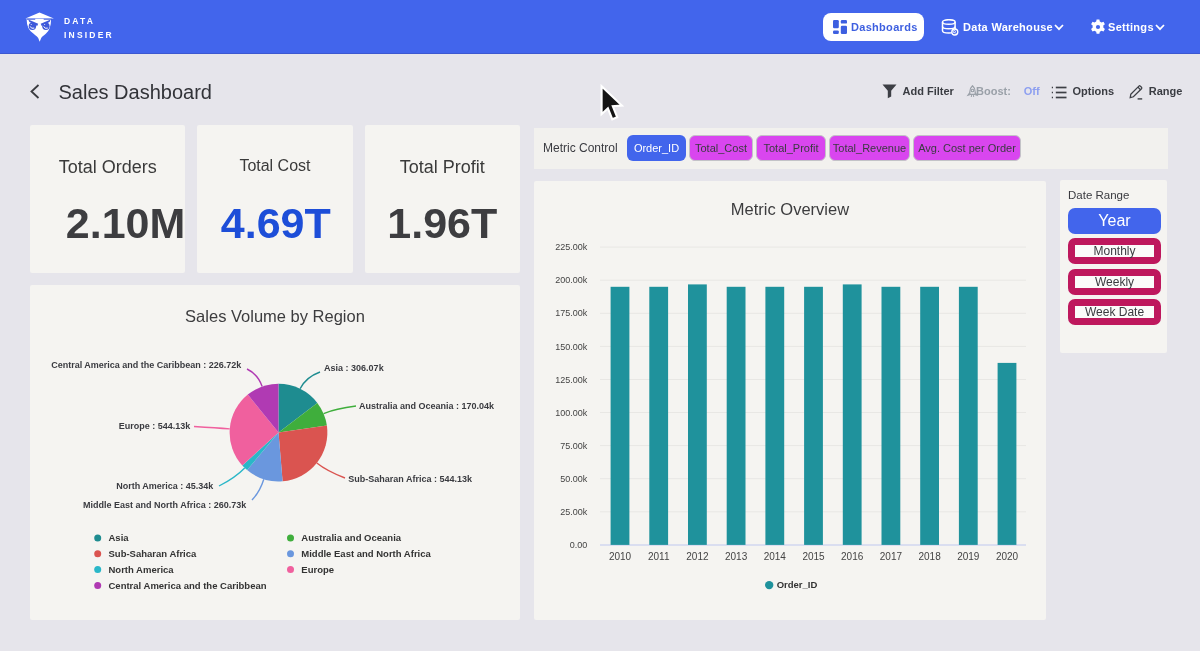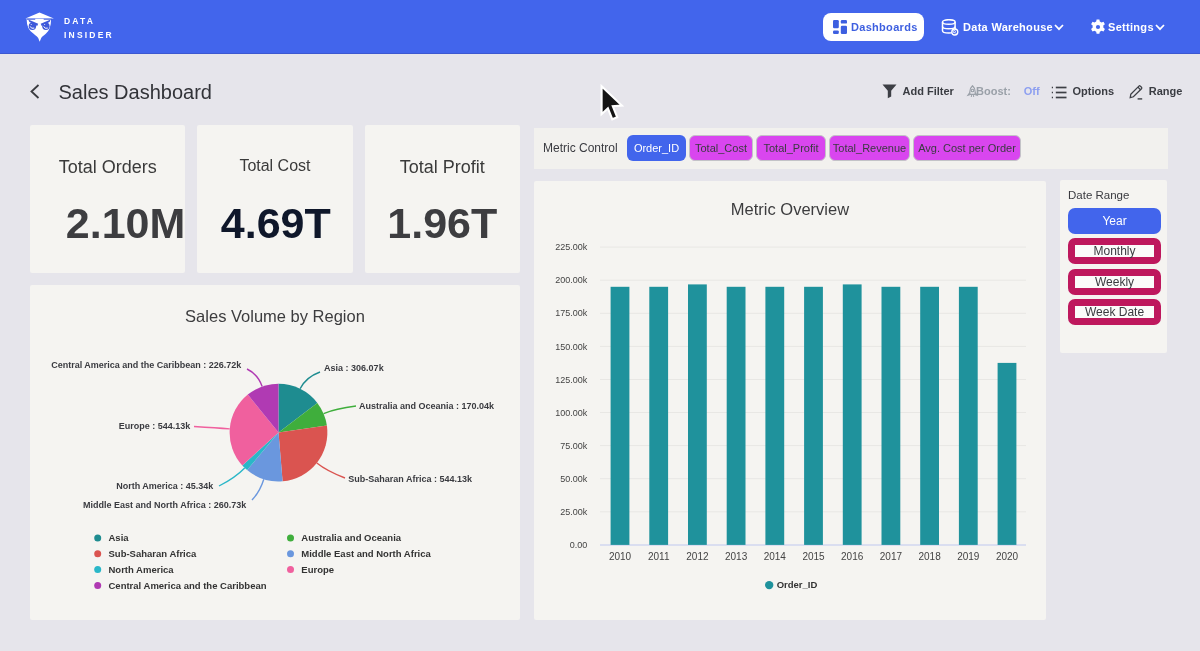--- a/index.html
+++ b/index.html
@@ -112,21 +112,21 @@
  <path d="M5.6 5.3 L5.6 33.2 L11.9 27.3 L16.3 38.3 L21.2 36.2 L16.8 25.3 L25.9 24.6 Z" fill="#151515" stroke="#fff" stroke-width="2.1"></path>
 </svg>
 
 <div class="card" style="left:30px;top:125px;width:155.3px;height:148px"></div>
 <div class="card" style="left:197.3px;top:125px;width:155.3px;height:148px"></div>
 <div class="card" style="left:364.7px;top:125px;width:155.3px;height:148px"></div>
 <div class="abs" style="left:30px;top:157px;width:155.3px;text-align:center;font-size:18px;color:#3a3a3a">Total Orders</div>
 <div class="abs" style="left:197.3px;top:157px;width:155.3px;text-align:center;font-size:16px;color:#3a3a3a">Total Cost</div>
 <div class="abs" style="left:364.7px;top:157px;width:155.3px;text-align:center;font-size:18px;color:#3a3a3a">Total Profit</div>
 <div class="abs" style="left:30px;top:201.5px;width:155.3px;text-align:right;font-size:43px;font-weight:bold;color:#3d3d40;line-height:1">2.10M</div>
-<div class="abs" style="left:197.3px;top:201.5px;width:157px;text-align:center;font-size:43px;font-weight:bold;color:#0f172a;line-height:1">4.69T</div>
+<div class="abs" style="left:197.3px;top:201.5px;width:157px;text-align:center;font-size:43px;font-weight:bold;color:#1d4ed8;line-height:1">4.69T</div>
 <div class="abs" style="left:364.7px;top:201.5px;width:155.3px;text-align:center;font-size:43px;font-weight:bold;color:#3d3d40;line-height:1">1.96T</div>
 
 <div class="card" style="left:30px;top:285px;width:490px;height:335px"></div>
 <svg class="abs" style="left:30px;top:285px" width="490" height="335" viewBox="0 0 490 335">
  <text x="245" y="36.5" text-anchor="middle" font-size="16.5" fill="#3c3c3e">Sales Volume by Region</text>
  <path d="M270.1,103.8 Q275.9,92.1 290,87" fill="none" stroke="#1e8c90" stroke-width="1.4"></path>
 <path d="M293.6,128.6 Q305.5,123.5 326,121" fill="none" stroke="#3fae3c" stroke-width="1.4"></path>
 <path d="M286.8,178.0 Q297.0,186.1 315,193" fill="none" stroke="#da5450" stroke-width="1.4"></path>
 <path d="M233.8,194.2 Q229.9,206.6 222,215" fill="none" stroke="#6a97de" stroke-width="1.4"></path>
 <path d="M214.7,182.9 Q205.7,192.3 189,201" fill="none" stroke="#2ab7c8" stroke-width="1.4"></path>
@@ -214,16 +214,16 @@
 <text x="356.9" y="379.4" text-anchor="middle" font-size="10" fill="#444">2017</text>
 <text x="395.6" y="379.4" text-anchor="middle" font-size="10" fill="#444">2018</text>
 <text x="434.3" y="379.4" text-anchor="middle" font-size="10" fill="#444">2019</text>
 <text x="473.0" y="379.4" text-anchor="middle" font-size="10" fill="#444">2020</text>
  <circle cx="235.2" cy="404.1" r="4.2" fill="#1f929c"></circle>
  <text x="242.7" y="407.3" font-size="9.5" font-weight="bold" fill="#333">Order_ID</text>
 </svg>
 
 <div class="card" style="left:1060px;top:180px;width:107px;height:173px"></div>
 <div class="abs" style="left:1068px;top:188.5px;font-size:11.5px;color:#3a3b40">Date Range</div>
-<div class="abs" style="left:1068px;top:207.6px;width:93px;height:26px;background:#4265ec;border-radius:7px;color:#fff;font-size:12px;display:flex;align-items:center;justify-content:center">Year</div>
+<div class="abs" style="left:1068px;top:207.6px;width:93px;height:26px;background:#4265ec;border-radius:7px;color:#fff;font-size:16px;display:flex;align-items:center;justify-content:center">Year</div>
 <div class="dbtn" style="top:238.2px">Monthly</div>
 <div class="dbtn" style="top:268.8px">Weekly</div>
 <div class="dbtn" style="top:299.4px">Week Date</div>
 
 </body></html>

